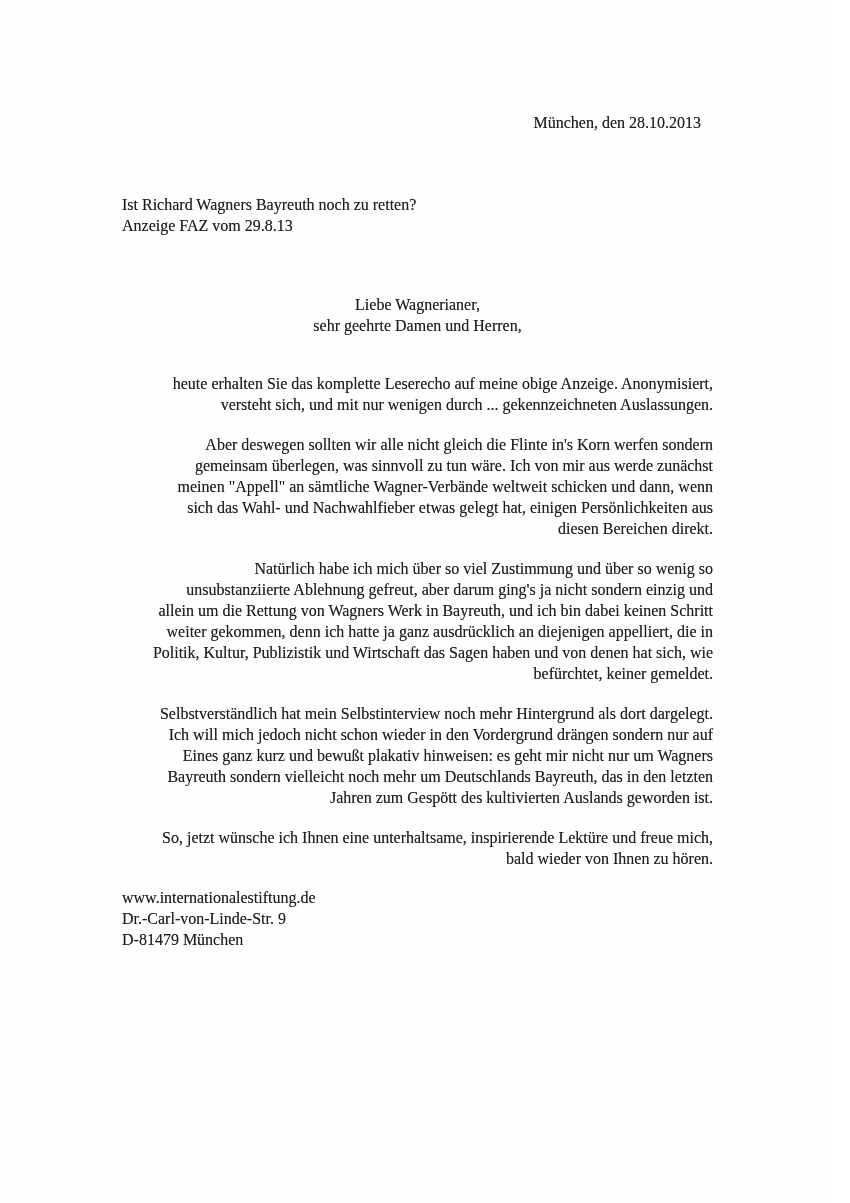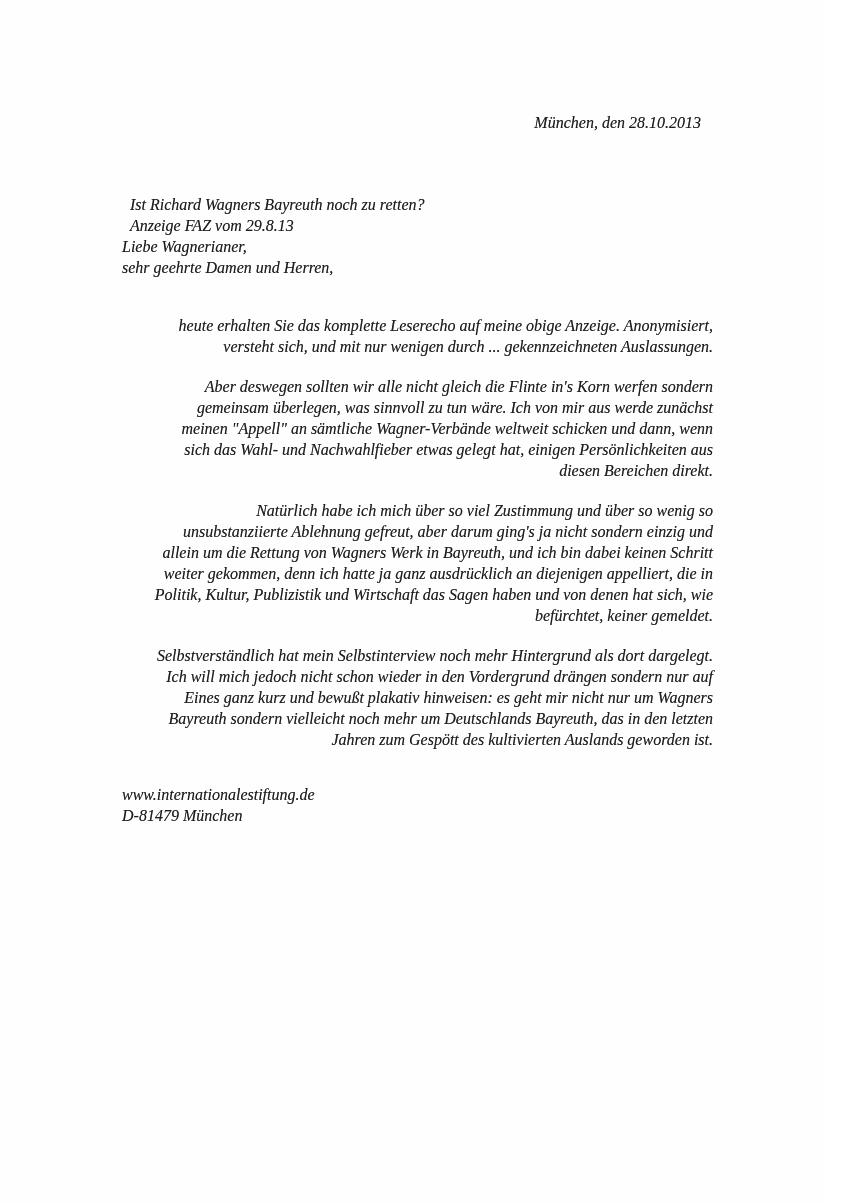--- a/index.html
+++ b/index.html
@@ -16,47 +16,47 @@
     background: #fefefe;
     box-sizing: border-box;
     padding: 112px 113px 0 122px;
     font-family: "Liberation Serif", "DejaVu Serif", serif;
     font-size: 16px;
     line-height: 21px;
     color: #1e1e1e;
     
     text-shadow: 0 0 0.45px rgba(30,30,30,0.55);
     overflow: hidden;
-    font-style: italic;
   }
   .pre {
     white-space: pre-line;
   }
   .dateline {
     text-align: right;
     padding-right: 12px;
   }
   .subject {
     margin-top: 61px;
-    margin-left: 8px;
   }
   .salutation {
+    margin-top: 58px;
+    text-align: center;
   }
   .para {
     margin: 19px 0 0 0;
     text-align: right;
   }
   .para.first {
     margin-top: 37px;
   }
   .signature {
     margin-top: 36px;
   }
   .contact {
-    margin-top: 34px;
+    margin-top: 18px;
   }
 </style>
 </head>
 <body>
 
 <div class="page">
 
   <div class="dateline">München, den 28.10.2013</div>
 
   <div class="subject pre">Ist Richard Wagners Bayreuth noch zu retten?
@@ -81,20 +81,23 @@
 weiter gekommen, denn ich hatte ja ganz ausdrücklich an diejenigen appelliert, die in
 Politik, Kultur, Publizistik und Wirtschaft das Sagen haben und von denen hat sich, wie
 befürchtet, keiner gemeldet.</p>
 
   <p class="para pre">Selbstverständlich hat mein Selbstinterview noch mehr Hintergrund als dort dargelegt.
 Ich will mich jedoch nicht schon wieder in den Vordergrund drängen sondern nur auf
 Eines ganz kurz und bewußt plakativ hinweisen: es geht mir nicht nur um Wagners
 Bayreuth sondern vielleicht noch mehr um Deutschlands Bayreuth, das in den letzten
 Jahren zum Gespött des kultivierten Auslands geworden ist.</p>
 
+  <p class="para pre">So, jetzt wünsche ich Ihnen eine unterhaltsame, inspirierende Lektüre und freue mich,
+bald wieder von Ihnen zu hören.</p>
 
 
   <div class="contact">
     <div>www.internationalestiftung.de</div>
+    <div>Dr.-Carl-von-Linde-Str. 9</div>
     <div>D-81479 München</div>
   </div>
 
 </div>
 
 </body></html>

